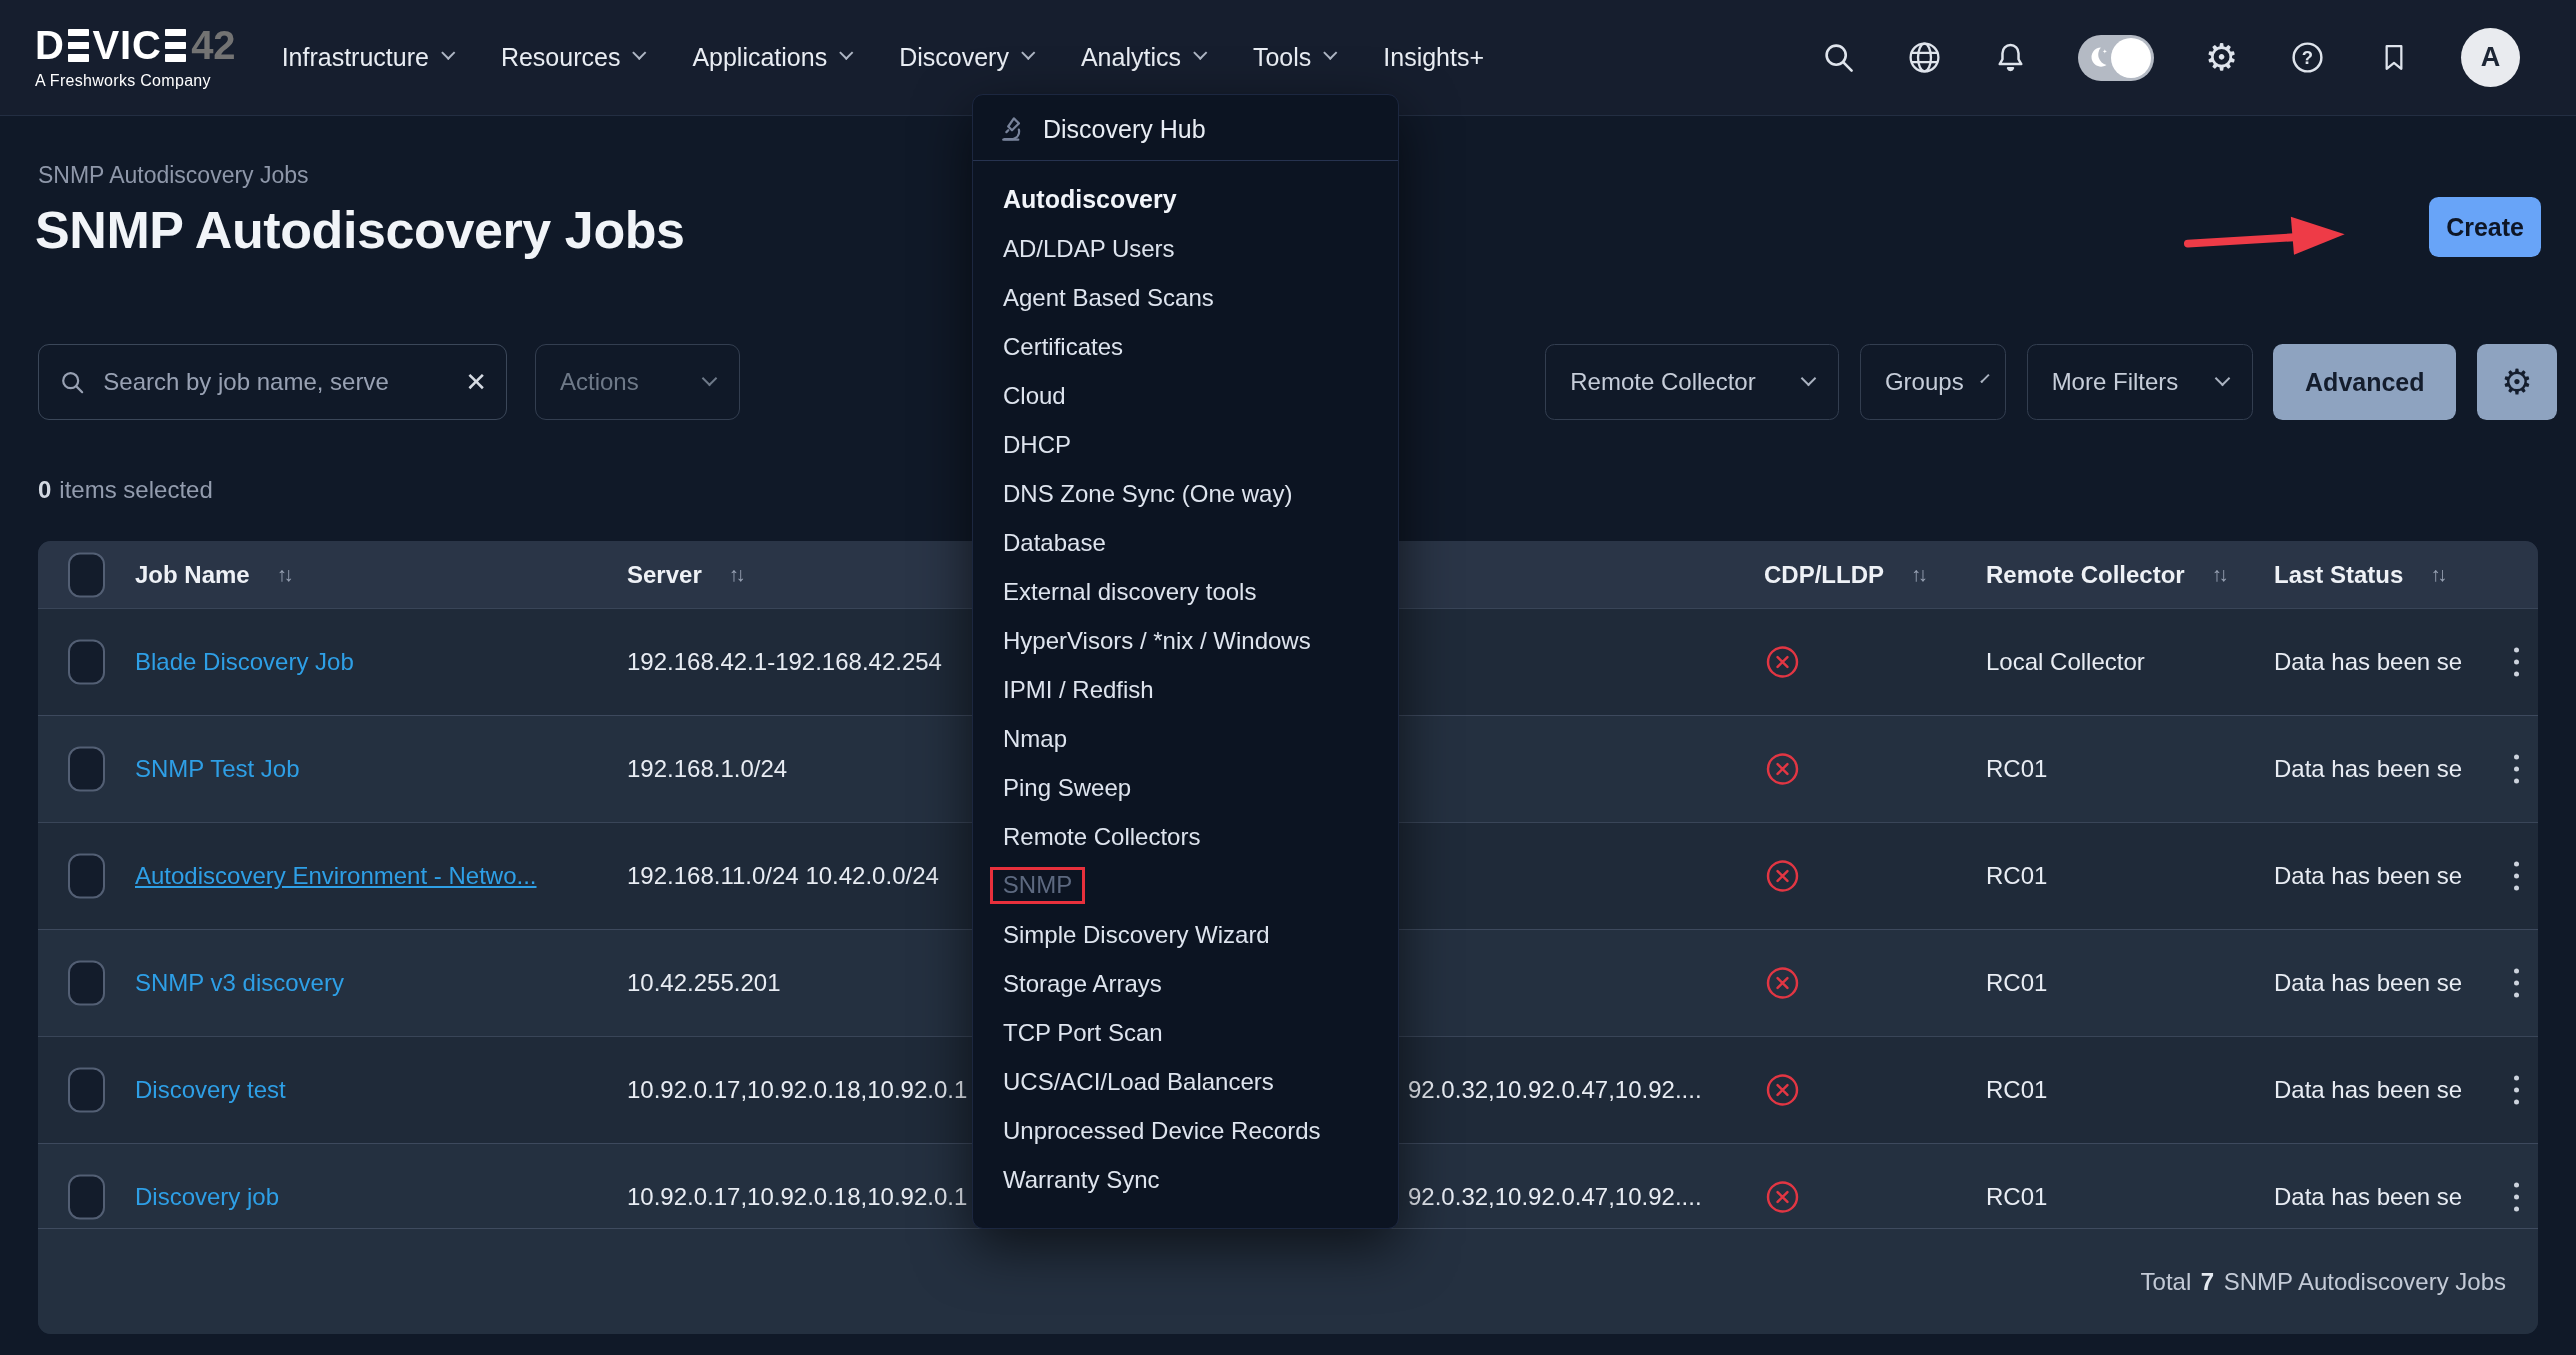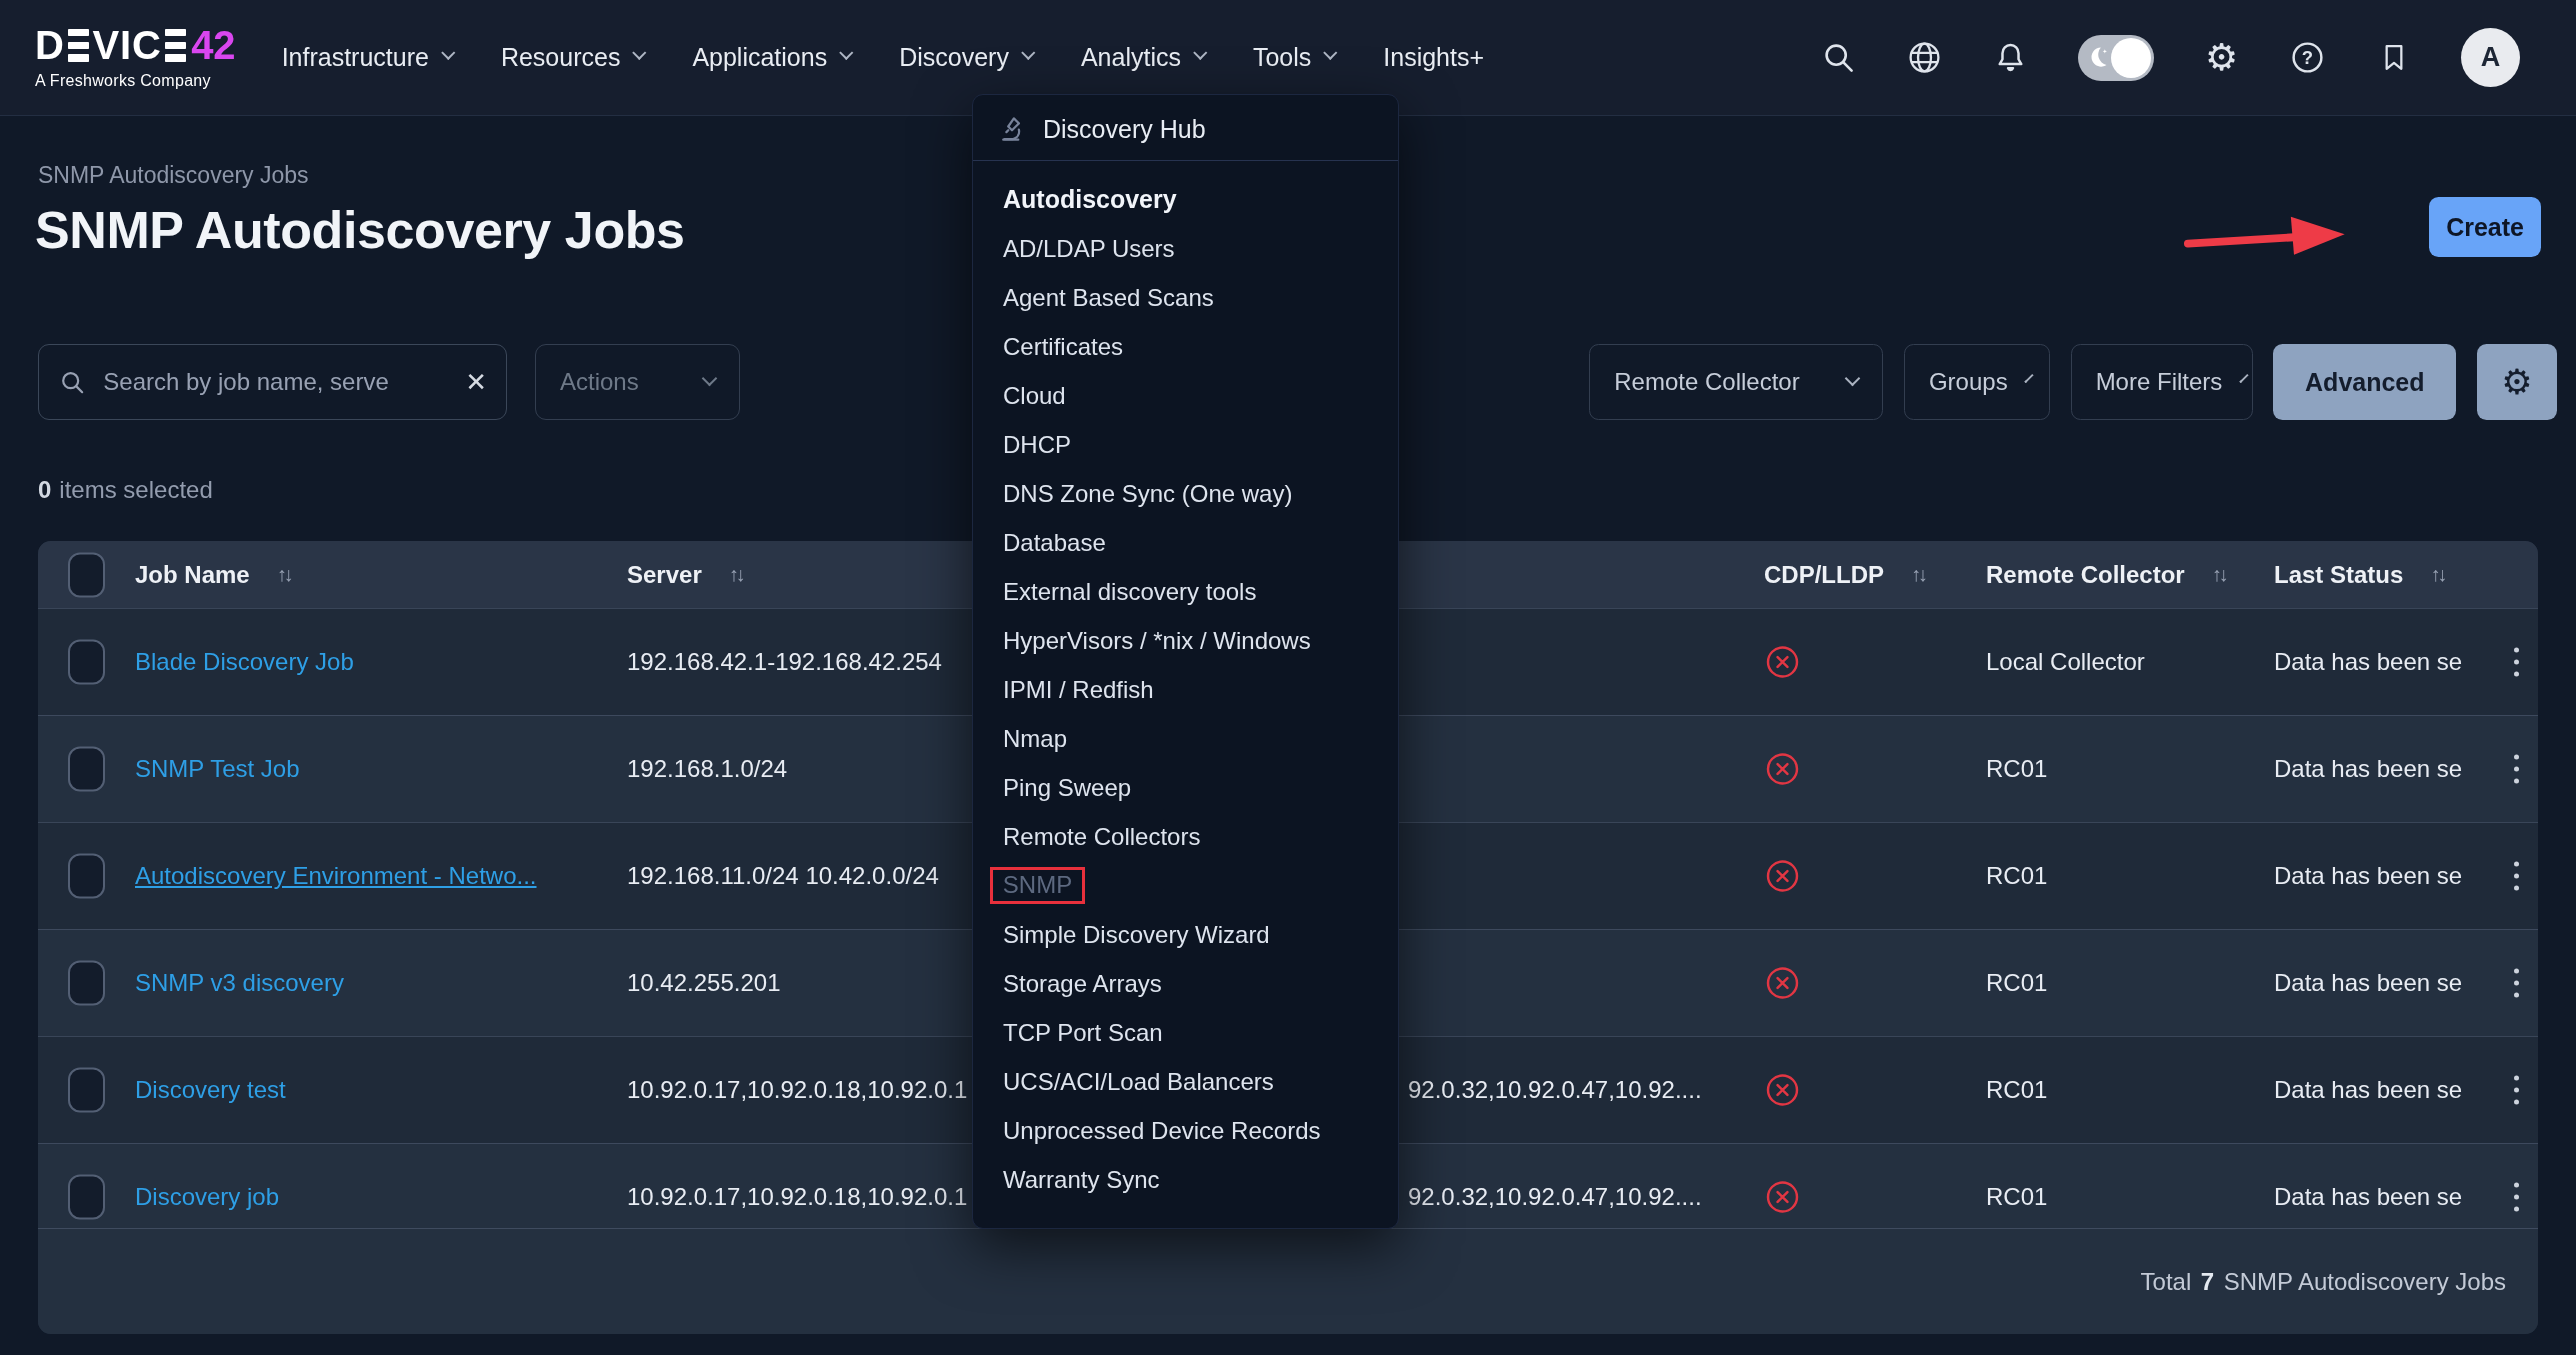--- a/index.html
+++ b/index.html
@@ -52,21 +52,21 @@
     display:flex;align-items:center;justify-content:space-between;padding:0 24px;cursor:pointer;}
   .actions-box .lbl{font-size:24px;color:#6e7988;}
   .chev2{width:11px;height:11px;border-right:2.4px solid #6e7988;border-bottom:2.4px solid #6e7988;transform:rotate(45deg);margin-top:-6.4px;}
   .filters{position:absolute;right:19px;top:344px;display:flex;gap:20.7px;align-items:center;}
   .filter-box{height:76px;border:1.6px solid #333e50;border-radius:9.5px;display:flex;align-items:center;justify-content:space-between;
     padding:0 24px;cursor:pointer;}
   .filter-box .lbl{font-size:24px;color:#c6cdd9;white-space:nowrap;}
   .chev3{width:11px;height:11px;border-right:2.4px solid #aab2c0;border-bottom:2.4px solid #aab2c0;transform:rotate(45deg);margin-top:-6.4px;margin-left:20.7px;}
   .f-rc{width:294px;}
   .f-groups{width:146px;}
-  .f-more{width:182px;}
+  .f-more{width:226px;}
   .advanced-btn{width:183px;height:76px;border-radius:9.5px;background:#8ea3c0;display:flex;align-items:center;justify-content:center;
     font-size:25px;font-weight:700;color:#141d2d;cursor:pointer;}
   .gear-btn{width:80px;height:76px;border-radius:9.5px;background:#8ea3c0;display:flex;align-items:center;justify-content:center;cursor:pointer;}
   .gear-btn .gear-glyph{color:#141d2d;font-size:35px;}
   .selected-line{position:absolute;left:38px;top:476px;font-size:24px;}
   .selected-line .cnt{color:#d2d8e2;font-weight:700;margin-right:8px;}
   .selected-line .lbl{color:#939cae;}
   
   .card{position:absolute;left:38px;top:541px;width:2500px;height:793px;background:#202b3a;border-radius:12.7px;overflow:hidden;z-index:10;}
   .thead{position:relative;height:67px;background:#2a3547;}
@@ -117,21 +117,21 @@
             <i></i>
             <i></i>
             <i></i>
           </span>
         <span class="logo-letter">VIC</span>
         <span class="barE">
             <i></i>
             <i></i>
             <i></i>
           </span>
-        <span class="logo-accent" style="color:#d946ef;">42</span>
+        <span class="logo-accent" style="color:#737373;">42</span>
       </div>
       <span class="logo-tagline">A Freshworks Company</span>
     </div>
     <ul class="nav-list">
         <li class="nav-item">
           <span>Infrastructure</span>
           <span class="chev"></span>
         </li>
         <li class="nav-item">
           <span>Resources</span>

